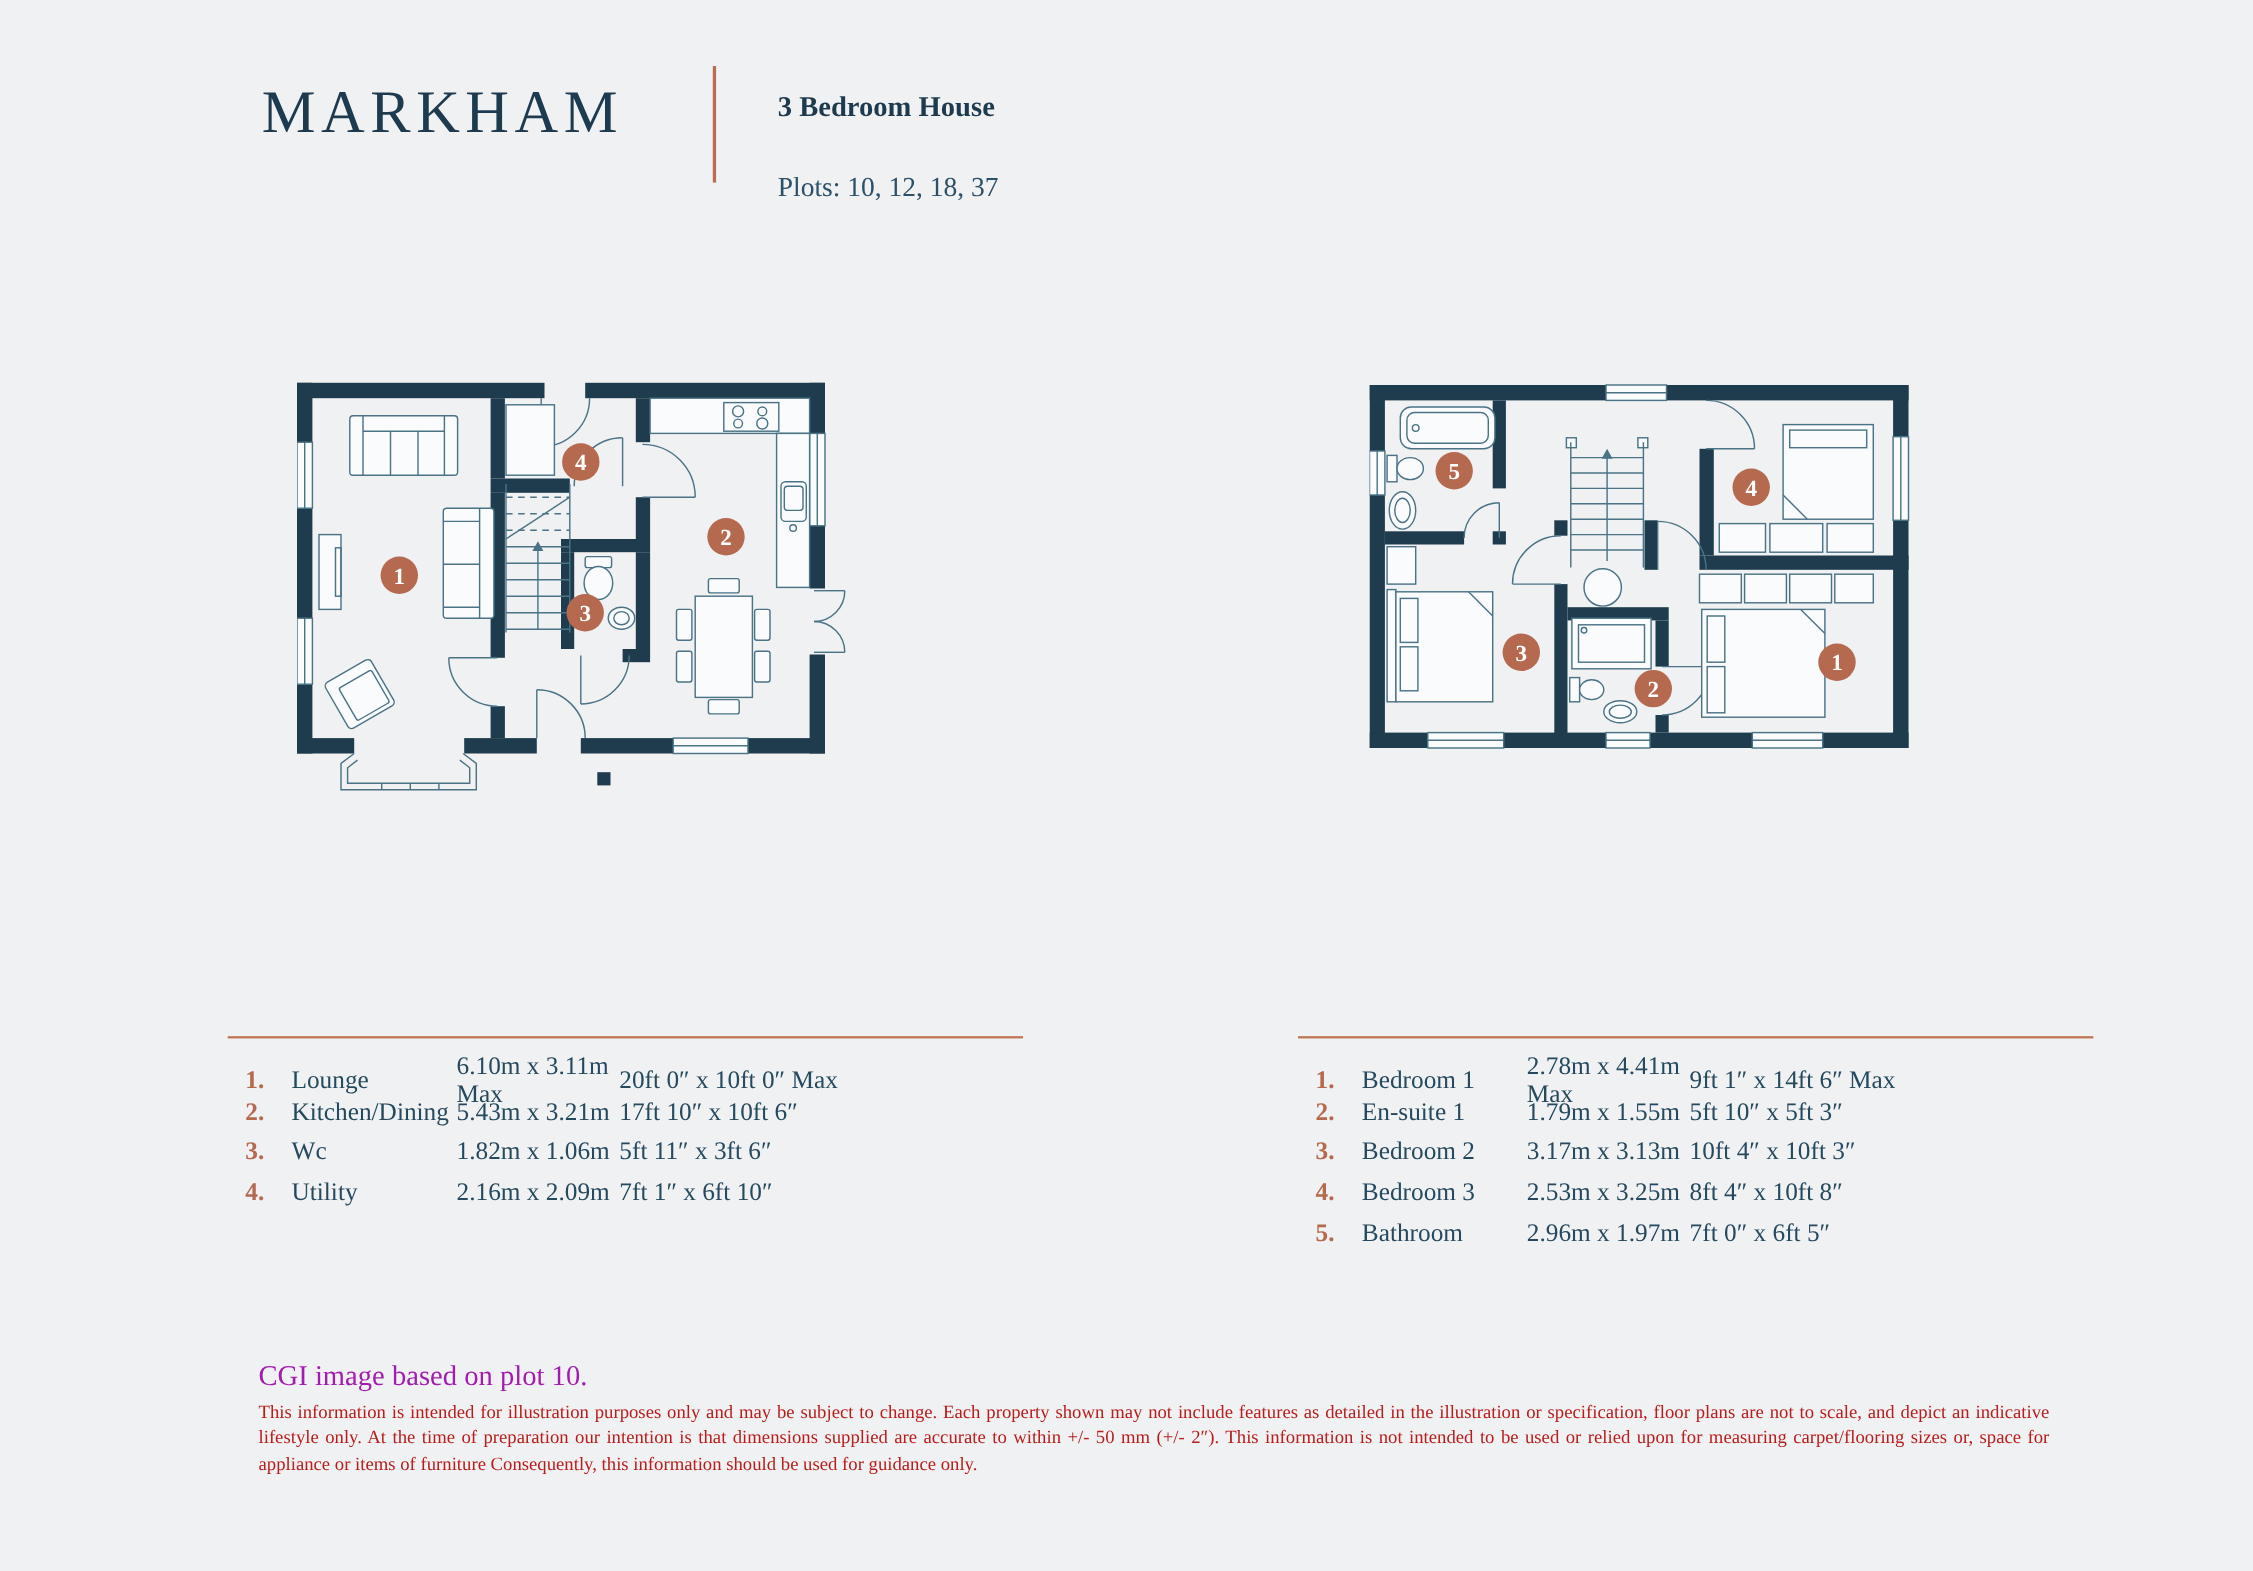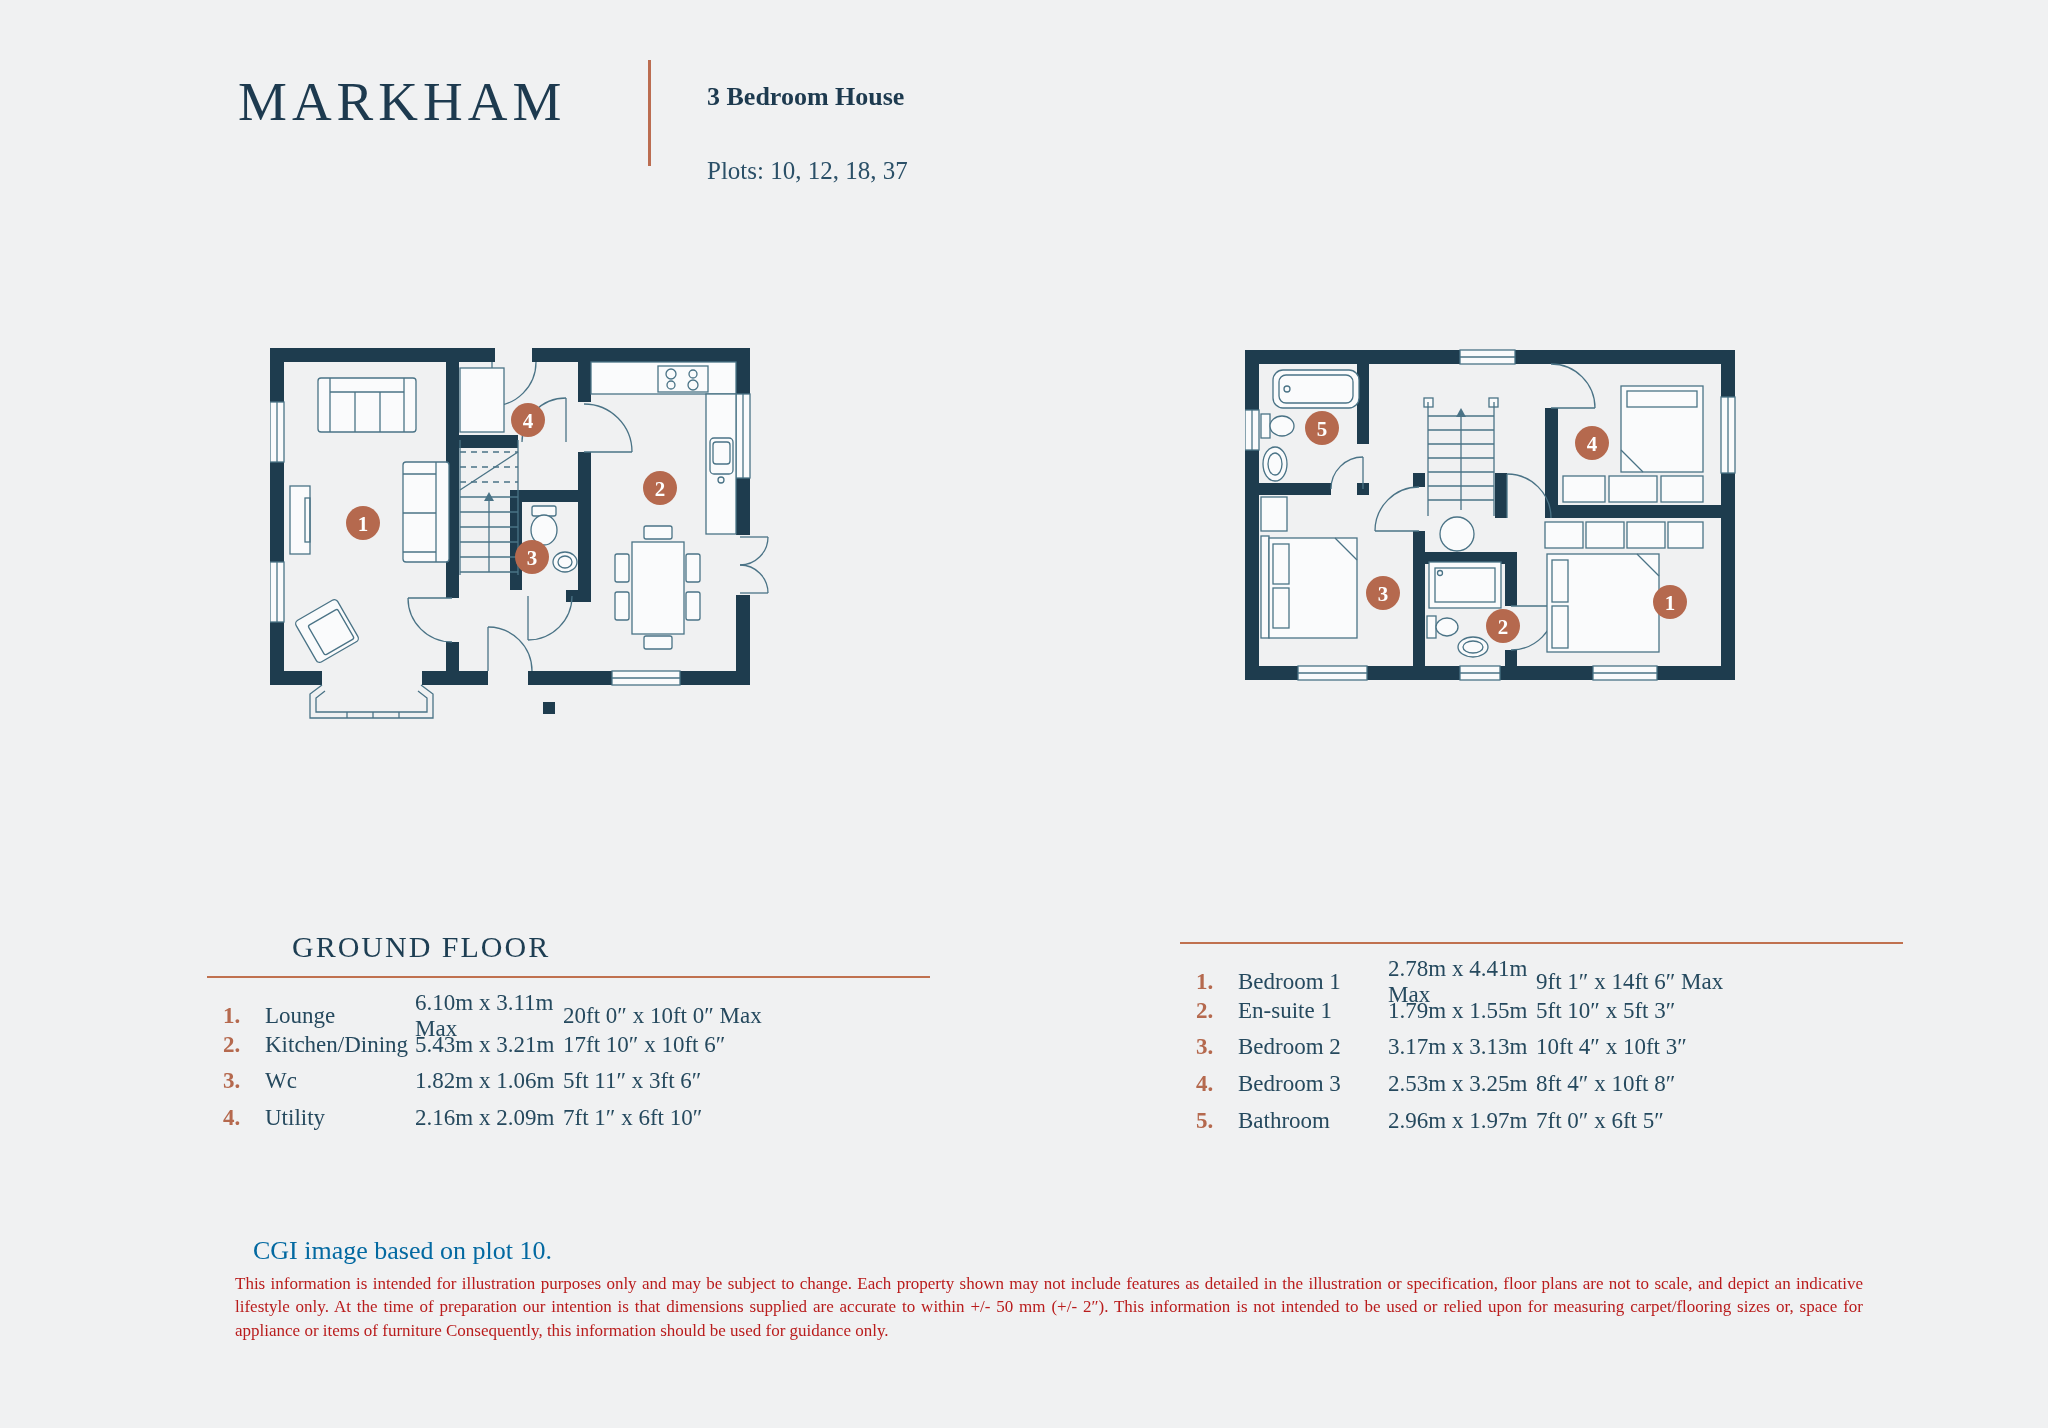--- a/index.html
+++ b/index.html
@@ -31,21 +31,21 @@
   .dim-table{position:absolute;top:930px;width:723px;}
   .dim-table.ground{left:207px;}
   .dim-table.first{left:1180px;}
   .dim-table h2{margin:0 0 0 85px;font-size:30px;font-weight:normal;letter-spacing:2px;color:#1d3e53;}
   .rule{height:2px;background:#c0714f;margin-top:12px;}
   .rows{margin-top:12px;}
   .t-row{display:grid;grid-template-columns:42px 150px 148px auto;padding-left:16px;height:36.6px;align-items:center;font-size:23px;color:#25495e;}
   .t-num{color:#b5694e;font-weight:bold;}
 
   
-  .cgi-note{position:absolute;left:235px;top:1236px;font-size:26px;color:#0369a1;margin-left:18px;}
+  .cgi-note{position:absolute;left:235px;top:1236px;font-size:26px;color:#a21caf;}
   .disclaimer{position:absolute;left:235px;top:1272px;width:1628px;font-size:17px;line-height:23.4px;text-align:justify;color:#b91c1c;}
 </style>
 </head>
 <body>
 
 <div class="page">
 
   <div class="brand-title">MARKHAM</div>
   <div class="header-divider"></div>
   <div class="house-type">3 Bedroom House</div>
@@ -338,21 +338,20 @@
           <text x="347" y="110.5" class="marker-text">4</text>
         </g>
         <g>
           <circle cx="77" cy="88" r="17" fill="#b5694e"></circle>
           <text x="77" y="95.5" class="marker-text">5</text>
         </g>
       </g>
   </svg>
 
   <div class="dim-table ground">
-    <h2>GROUND FLOOR</h2>
     <div class="rule"></div>
     <div class="rows">
         <div class="t-row">
           <span class="t-num">1.</span>
           <span class="t-name">Lounge</span>
           <span class="t-metric">6.10m x 3.11m Max</span>
           <span class="t-imperial">20ft 0″ x 10ft 0″ Max</span>
         </div>
         <div class="t-row">
           <span class="t-num">2.</span>

